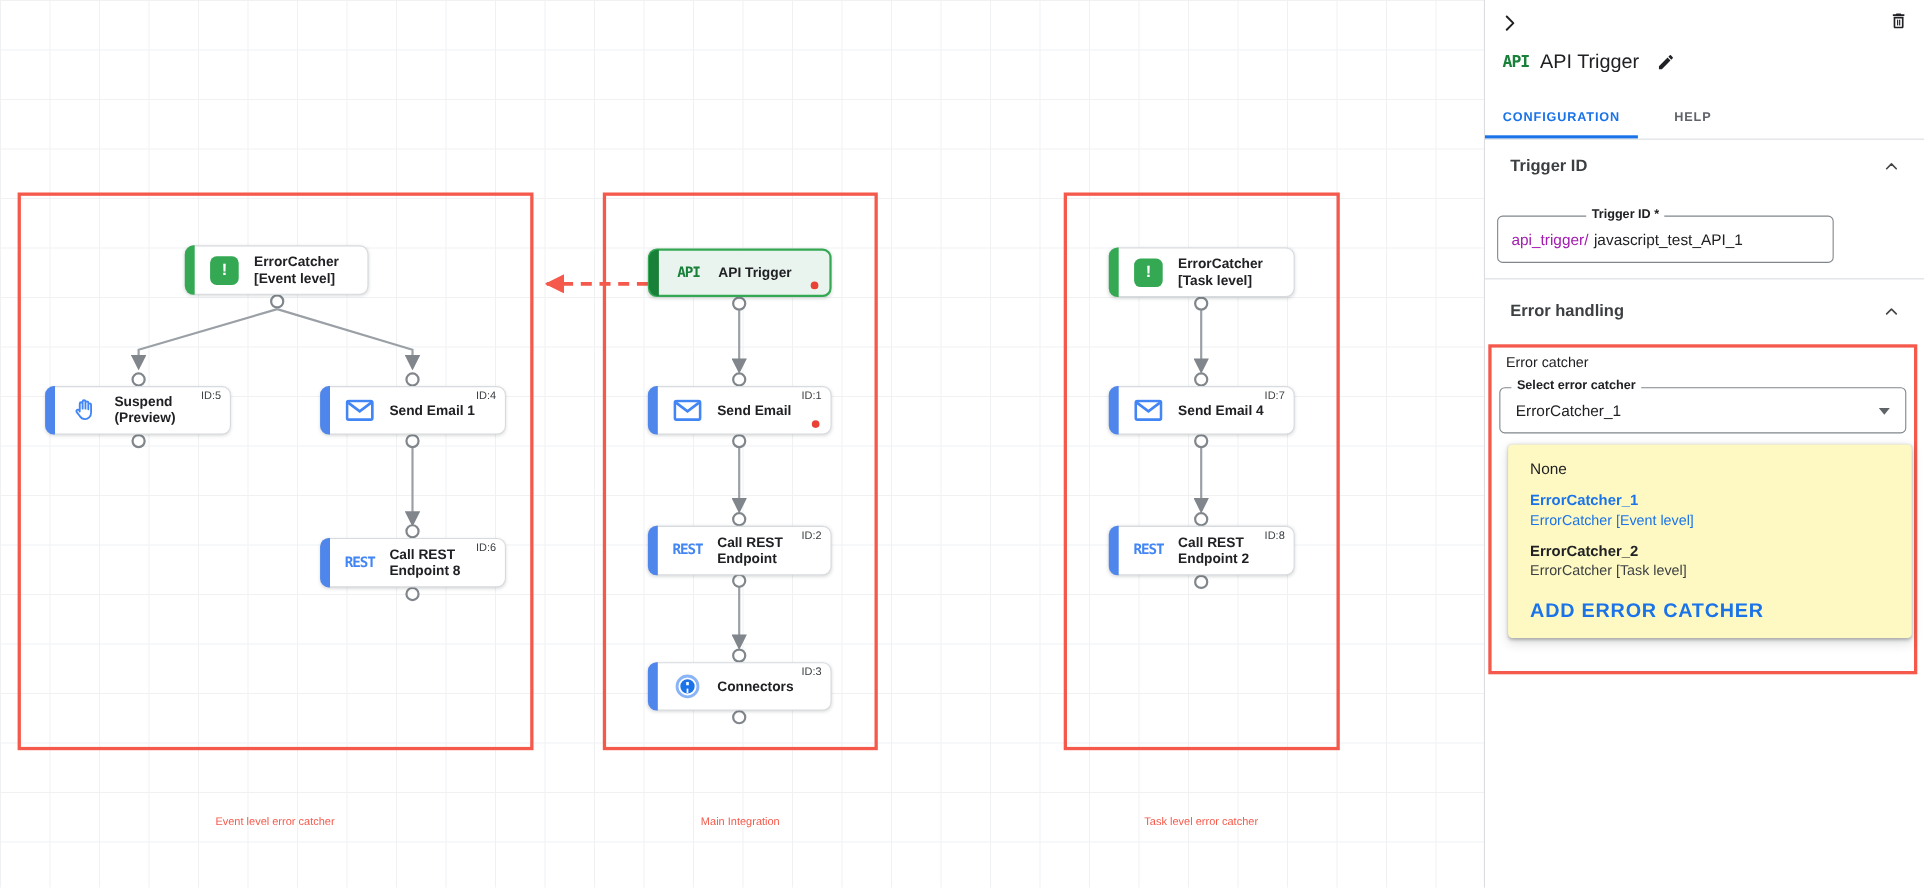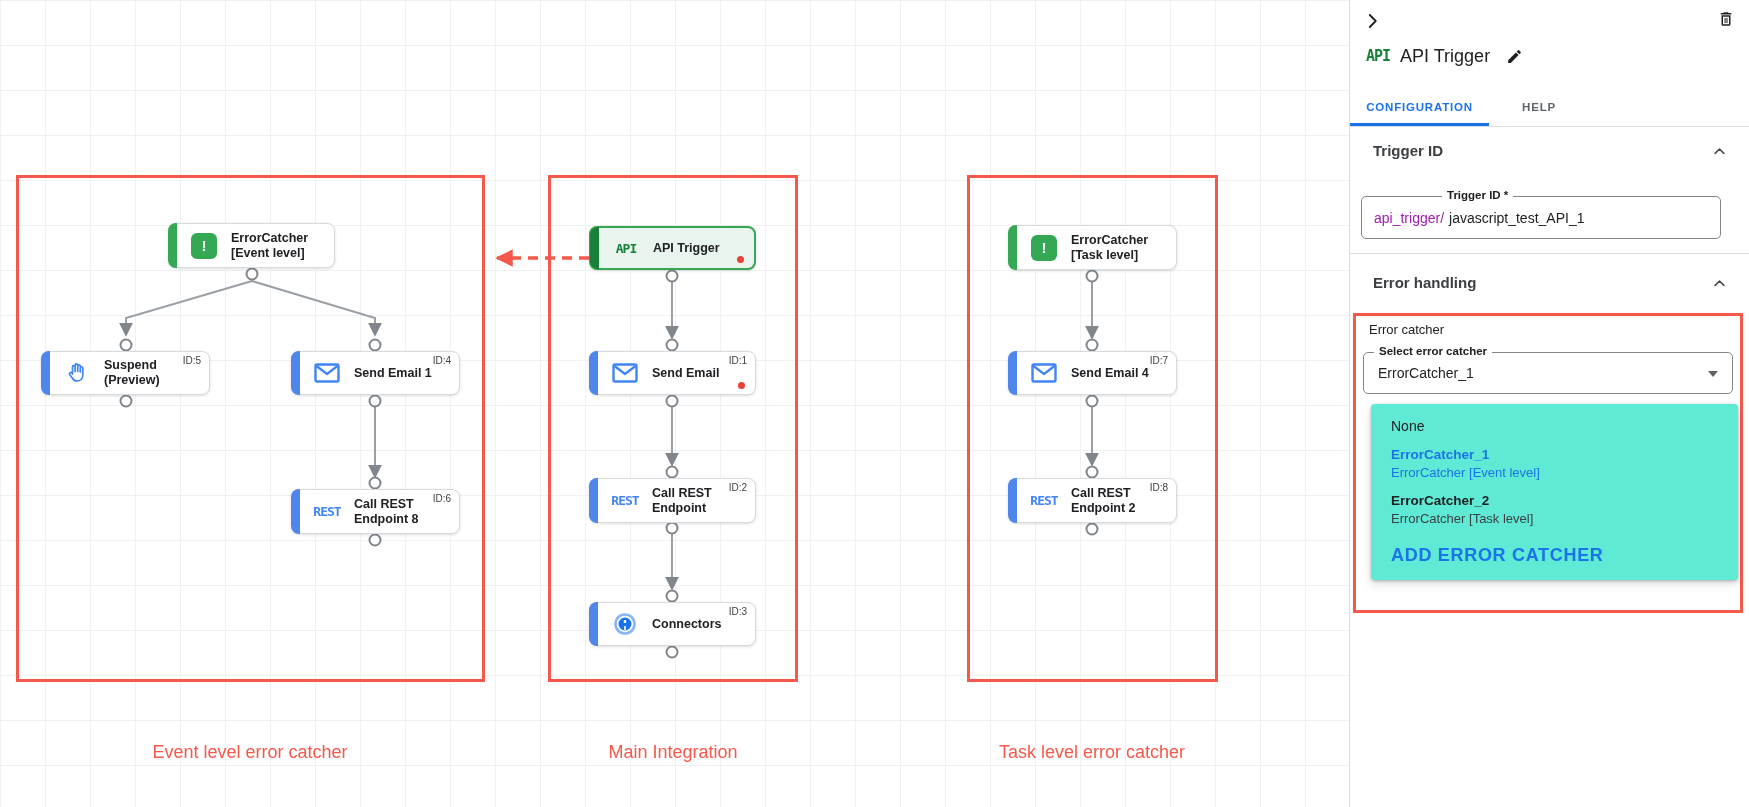--- a/index.html
+++ b/index.html
@@ -10,21 +10,21 @@
   
   #canvas { position:absolute; left:0; top:0; width:1349px; height:807px; background:#fff;
     background-image:
       linear-gradient(to right, #eff1f3 1px, transparent 1px),
       linear-gradient(to bottom, #eff1f3 1px, transparent 1px);
     background-size:45px 45px; }
   #wires { position:absolute; left:0; top:0; }
 
   .group-rect { position:absolute; border:3px solid #F4594B; }
   .group-label { position:absolute; transform:translateX(-50%); color:#F4594B;
-                 font-size:18px; white-space:nowrap; }
+                 font-size:10px; white-space:nowrap; }
 
   .node { position:absolute; width:167px; height:44px; background:#fff;
           border:1px solid #d7dade; border-radius:8px;
           box-shadow:0 1px 3px rgba(60,64,67,.18);
           display:flex; align-items:center; }
   .node .bar { position:absolute; left:-1px; top:-1px; bottom:-1px; width:9px;
                background:#4E86EC; border-radius:8px 0 0 8px; }
   .node.green .bar { background:#34A853; }
   .node.trigger { background:#E9F4EE; border:2px solid #34A853; }
   .node.trigger .bar { background:#188038; }
@@ -66,21 +66,21 @@
   .fval { font-size:14px; color:#202124; }
   .fprefix { color:#a21caf; margin-right:5px; }
   .caret { position:absolute; right:14px; top:18px; width:0; height:0;
            border-left:5px solid transparent; border-right:5px solid transparent;
            border-top:6px solid #5f6368; }
 
   #ann-box { position:absolute; left:3px; top:313px; width:390px; height:300px;
              border:3px solid #F4594B; }
   #ec-group-label { position:absolute; left:19px; top:322px; font-size:13px; color:#202124; }
 
-  #menu { position:absolute; left:21px; top:404px; width:367px; background:#5eead4;
+  #menu { position:absolute; left:21px; top:404px; width:367px; background:#fef9c3;
           border-radius:4px; box-shadow:0 1px 3px rgba(60,64,67,.35), 0 4px 10px rgba(60,64,67,.18);
           padding:14px 0 14px 20px; }
   .opt { margin-bottom:13px; cursor:pointer; }
   .opt .oname { font-size:13.5px; font-weight:bold; color:#202124; }
   .opt .odesc { font-size:13px; color:#3c4043; margin-top:3px; }
   .opt.sel .oname, .opt.sel .odesc { color:#1A73E8; font-weight:normal; }
   .opt.sel .oname { font-weight:bold; }
   .opt.none .oname { font-weight:normal; font-size:14px; }
   #add-ec { display:inline-block; margin-top:6px; font-size:18px; font-weight:bold;
             letter-spacing:.7px; color:#1A73E8; cursor:pointer; background:none; border:none;
@@ -298,21 +298,21 @@
     <div class="tab-underline"></div>
     <div class="hdivider" style="top:126px"></div>
 
     <div class="section-head" style="top:142px">
       <span class="txt">Trigger ID</span>
       <svg width="15" height="15" viewBox="0 0 24 24" fill="none" stroke="#444746" stroke-width="2.4" stroke-linecap="round" stroke-linejoin="round">
           <path d="M5 15 L12 8 L19 15"></path>
         </svg>
     </div>
 
-    <div class="field" style="left:11px;top:196px;width:360px;height:43px;padding-left:12px">
+    <div class="field" style="left:11px;top:196px;width:306px;height:43px;padding-left:12px">
       <span class="flabel" style="left:80px">Trigger ID *</span>
       <span class="fval fprefix">api_trigger/</span>
       <span class="fval">javascript_test_API_1</span>
     </div>
 
     <div class="hdivider" style="top:253px"></div>
 
     <div class="section-head" style="top:274px">
       <span class="txt">Error handling</span>
       <svg width="15" height="15" viewBox="0 0 24 24" fill="none" stroke="#444746" stroke-width="2.4" stroke-linecap="round" stroke-linejoin="round">

